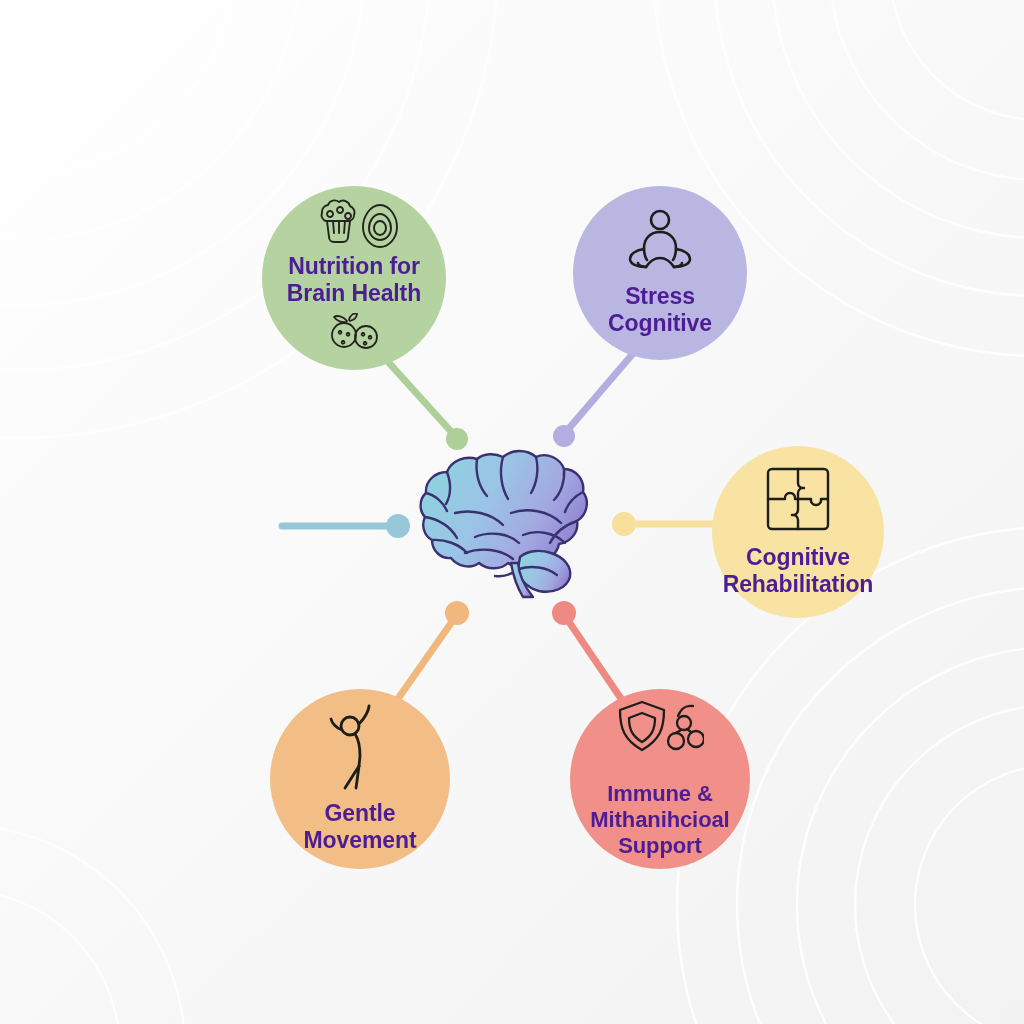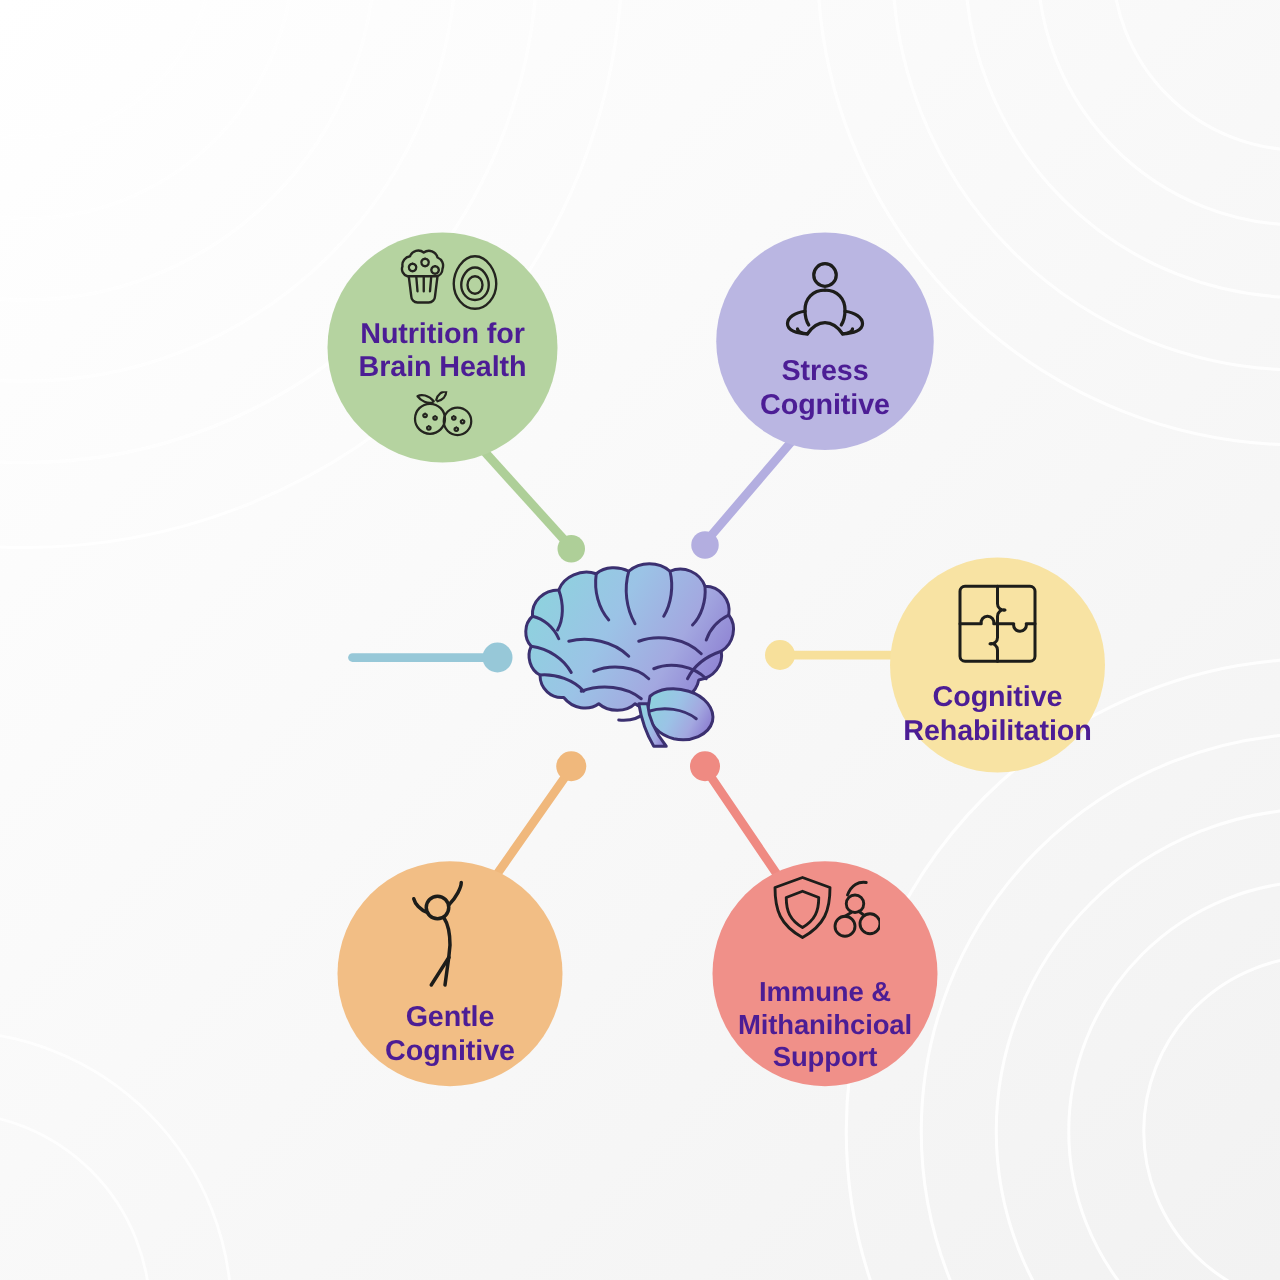--- a/index.html
+++ b/index.html
@@ -256,21 +256,21 @@
           <circle cx="25" cy="22" r="9"></circle>
           <path d="M34 20 c6 -6 10 -14 10 -18"></path>
           <path d="M17 26 c-6 -2 -10 -7 -11 -11"></path>
           <path d="M30 30 c4 6 5 14 5 22 l-1 10"></path>
           <path d="M34 62 l-3 22"></path>
           <path d="M34 62 l-14 22"></path>
         </g>
       </svg>
     </div>
     <div class="node-label">Gentle
-Cognitive</div>
+Movement</div>
   </div>
 
   <div class="node n-immune">
     <div class="node-icon">
       <svg width="88" height="62" viewBox="0 0 88 62" xmlns="http://www.w3.org/2000/svg" aria-hidden="true">
         <g fill="none" stroke="#1d1d1a" stroke-width="2.3" stroke-linecap="round" stroke-linejoin="round">
           <g>
             <path d="M26 3 L48 11 c0 18 -4 30 -22 40 C8 41 4 29 4 11 Z"></path>
             <path d="M26 14 L39 19 c0 11 -3 18 -13 24 C16 37 13 30 13 19 Z"></path>
           </g>

